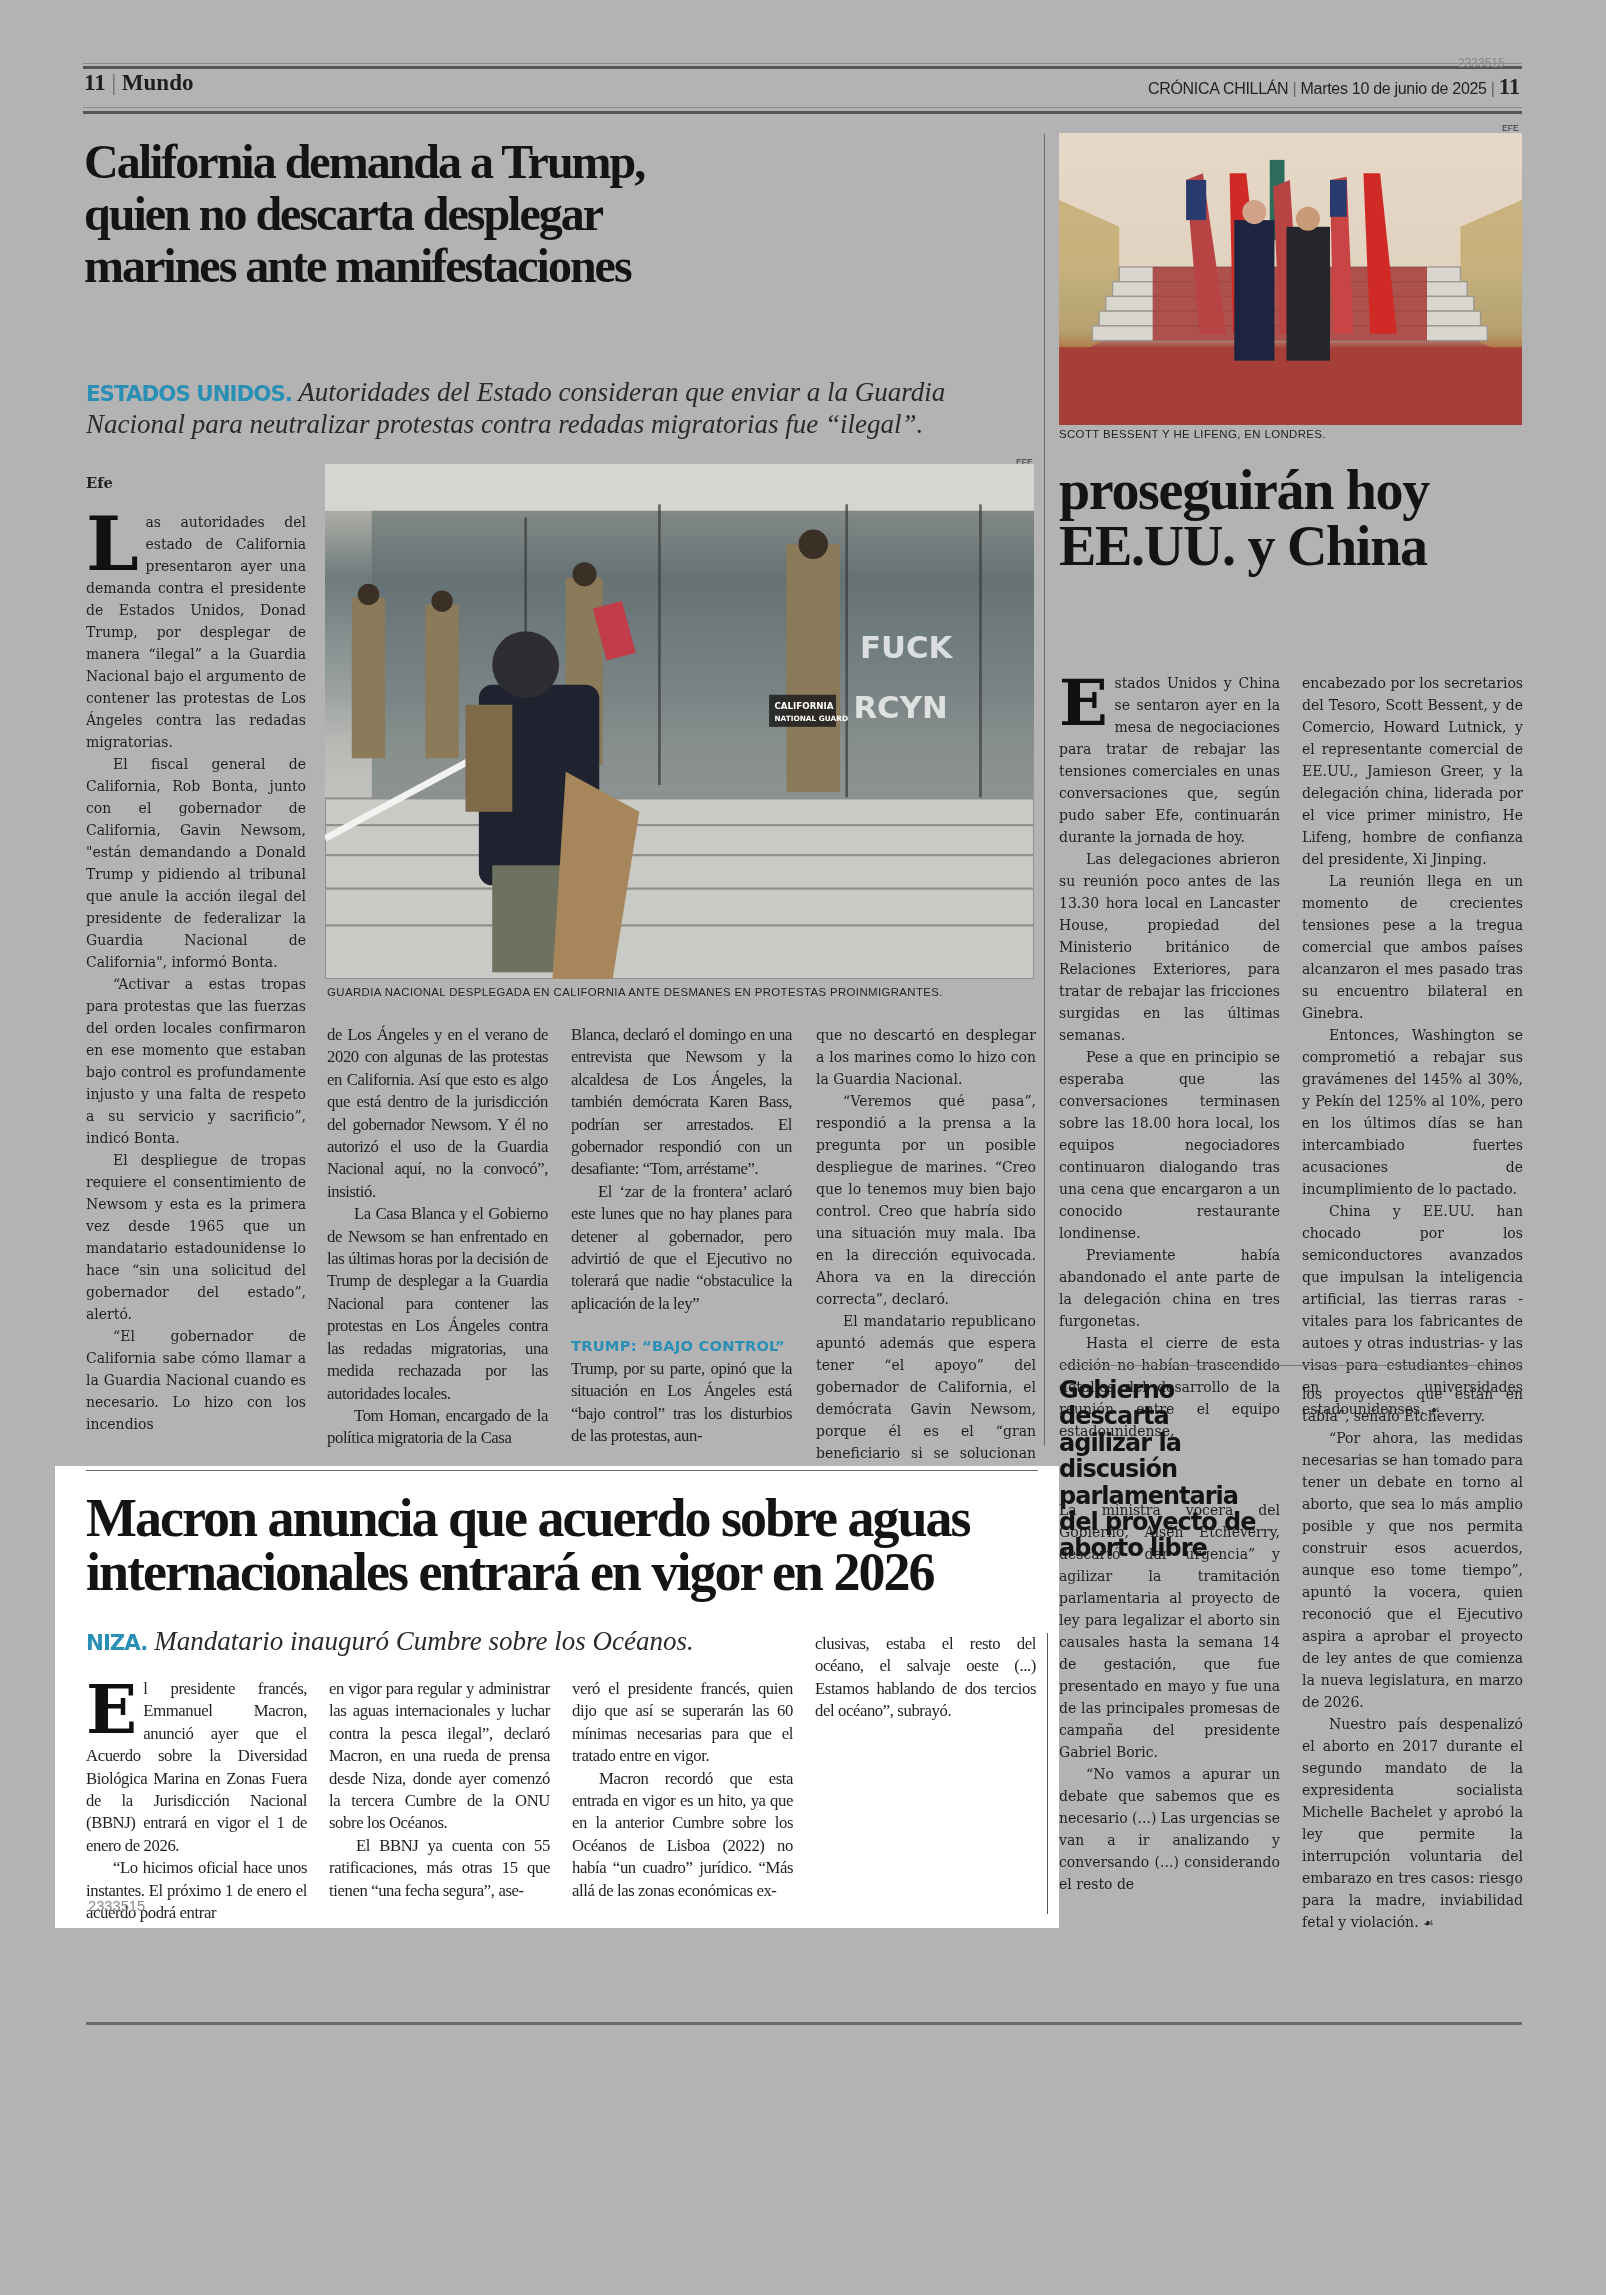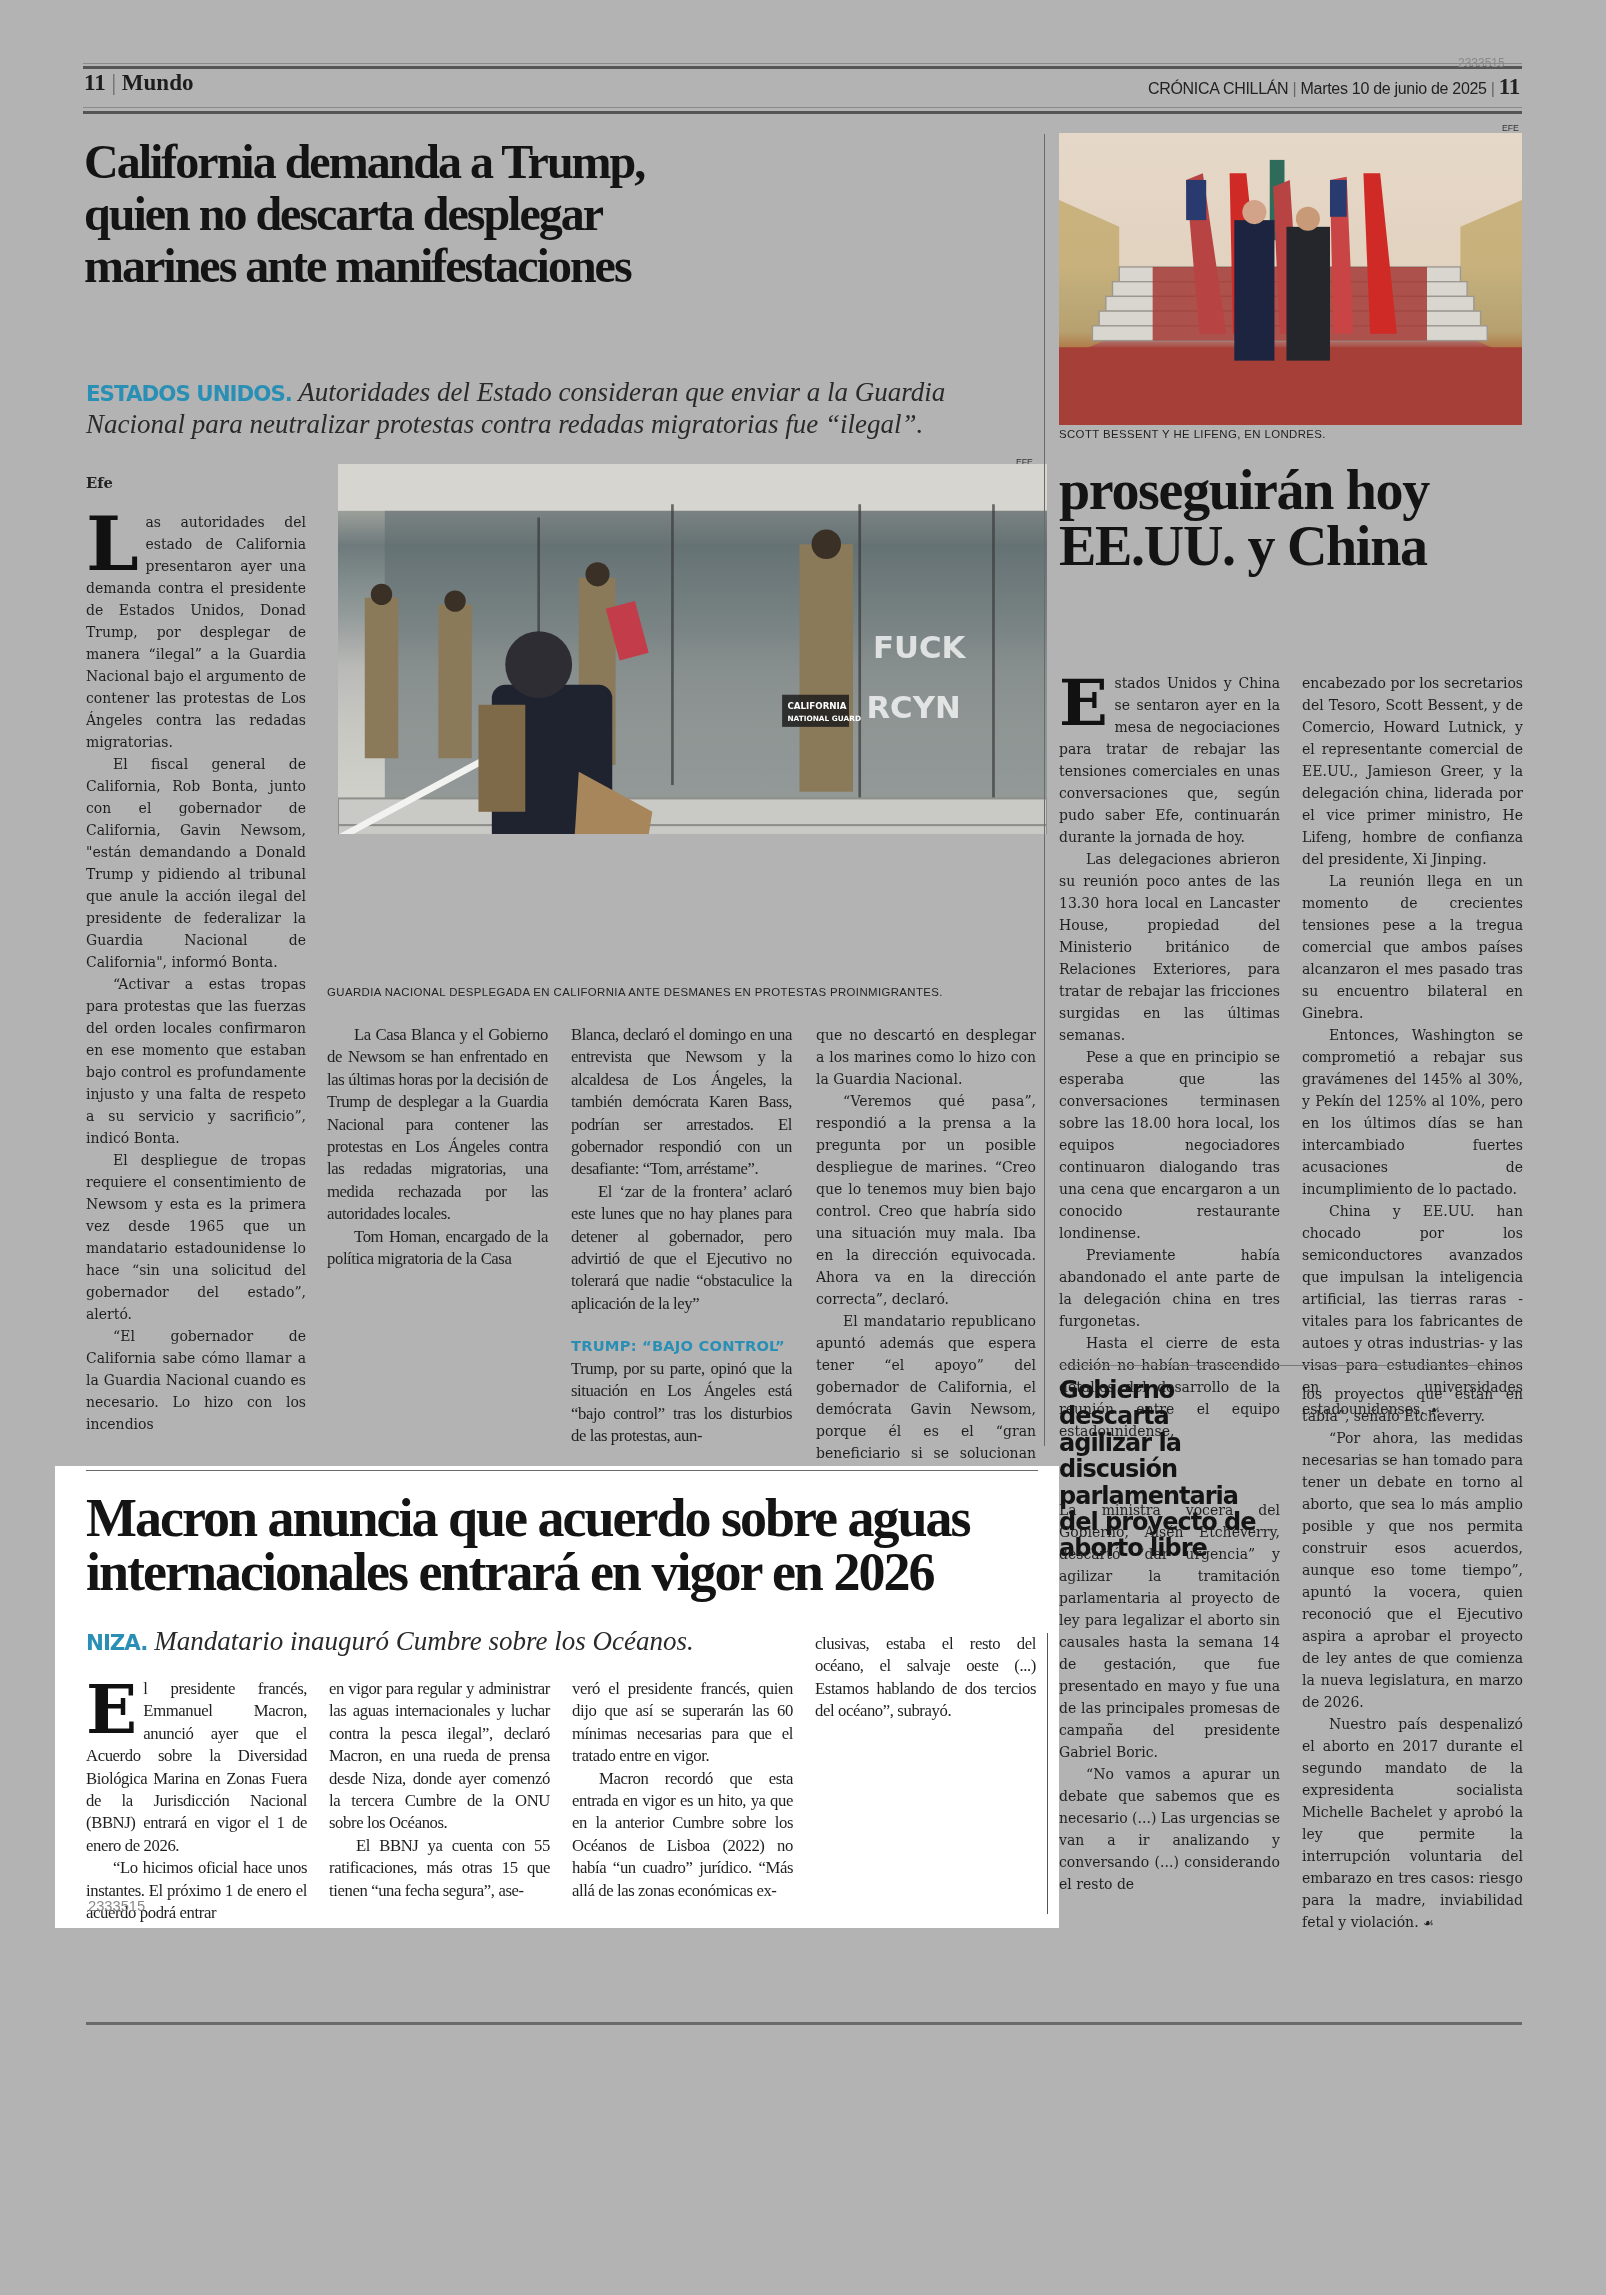--- a/index.html
+++ b/index.html
@@ -70,21 +70,21 @@
 
 <div class="col" style="left:86px;top:511px;width:220px;">
   <p class="first"><span class="dropcap">L</span><span>as autoridades del estado de California presentaron ayer una demanda contra el presidente de Estados Unidos, Donad Trump, por desplegar de manera “ilegal” a la Guardia Nacional bajo el argumento de contener las protestas de Los Ángeles contra las redadas migratorias.</span></p>
   <p>El fiscal general de California, Rob Bonta, junto con el gobernador de California, Gavin Newsom, "están demandando a Donald Trump y pidiendo al tribunal que anule la acción ilegal del presidente de federalizar la Guardia Nacional de California", informó Bonta.</p>
   <p>“Activar a estas tropas para protestas que las fuerzas del orden locales confirmaron en ese momento que estaban bajo control es profundamente injusto y una falta de respeto a su servicio y sacrificio”, indicó Bonta.</p>
   <p>El despliegue de tropas requiere el consentimiento de Newsom y esta es la primera vez desde 1965 que un mandatario estadounidense lo hace “sin una solicitud del gobernador del estado”, alertó.</p>
   <p>“El gobernador de California sabe cómo llamar a la Guardia Nacional cuando es necesario. Lo hizo con los incendios</p>
 </div>
 
 <div class="abs credit" style="left:1016px;top:457px;">EFE</div>
-<div class="photo photo-protest" style="left:338px;top:464px;width:709px;height:370px;">
+<div class="photo photo-protest" style="left:325px;top:464px;width:709px;height:515px;">
   <svg width="709" height="515" viewBox="0 0 1060 770">
     <rect x="0" y="0" width="1060" height="70" fill="#d7d5cf"></rect>
     <rect x="70" y="70" width="990" height="430" fill="#5e6b6d" opacity="0.55"></rect>
     <g stroke="#3a3a3a" stroke-width="4" opacity="0.7">
       <line x1="300" y1="80" x2="300" y2="460"></line>
         <line x1="500" y1="60" x2="500" y2="480"></line>
       <line x1="780" y1="60" x2="780" y2="500"></line>
         <line x1="980" y1="60" x2="980" y2="520"></line>
     </g>
     <g fill="#ffffff" opacity="0.75" font-family="DejaVu Sans, sans-serif" font-size="46" font-weight="bold">
@@ -120,20 +120,21 @@
       <circle cx="300" cy="300" r="50" fill="#2d2d33"></circle>
       <rect x="250" y="600" width="120" height="160" fill="#6f7160"></rect>
       <polygon points="360,460 470,520 430,770 340,770" fill="#a7865c"></polygon>
       <rect x="410" y="210" width="45" height="80" fill="#c23c4a" transform="rotate(-15 430 250)"></rect>
     </g>
   </svg>
 </div>
 <div class="abs caption" style="left:327px;top:986px;">GUARDIA NACIONAL DESPLEGADA EN CALIFORNIA ANTE DESMANES EN PROTESTAS PROINMIGRANTES.</div>
 
 <div class="col narrow" style="left:327px;top:1024px;width:221px;">
+  <p class="first">de Los Ángeles y en el verano de 2020 con algunas de las protestas en California. Así que esto es algo que está dentro de la jurisdicción del gobernador Newsom. Y él no autorizó el uso de la Guardia Nacional aquí, no la convocó”, insistió.</p>
   <p>La Casa Blanca y el Gobierno de Newsom se han enfrentado en las últimas horas por la decisión de Trump de desplegar a la Guardia Nacional para contener las protestas en Los Ángeles contra las redadas migratorias, una medida rechazada por las autoridades locales.</p>
   <p>Tom Homan, encargado de la política migratoria de la Casa</p>
 </div>
 
 <div class="col narrow" style="left:571px;top:1024px;width:221px;">
   <p class="first">Blanca, declaró el domingo en una entrevista que Newsom y la alcaldesa de Los Ángeles, la también demócrata Karen Bass, podrían ser arrestados. El gobernador respondió con un desafiante: “Tom, arréstame”.</p>
   <p>El ‘zar de la frontera’ aclaró este lunes que no hay planes para detener al gobernador, pero advirtió de que el Ejecutivo no tolerará que nadie “obstaculice la aplicación de la ley”</p>
   <div class="subhead">TRUMP: “BAJO CONTROL”</div>
   <p class="first">Trump, por su parte, opinó que la situación en Los Ángeles está “bajo control” tras los disturbios de las protestas, aun-</p>
 </div>

